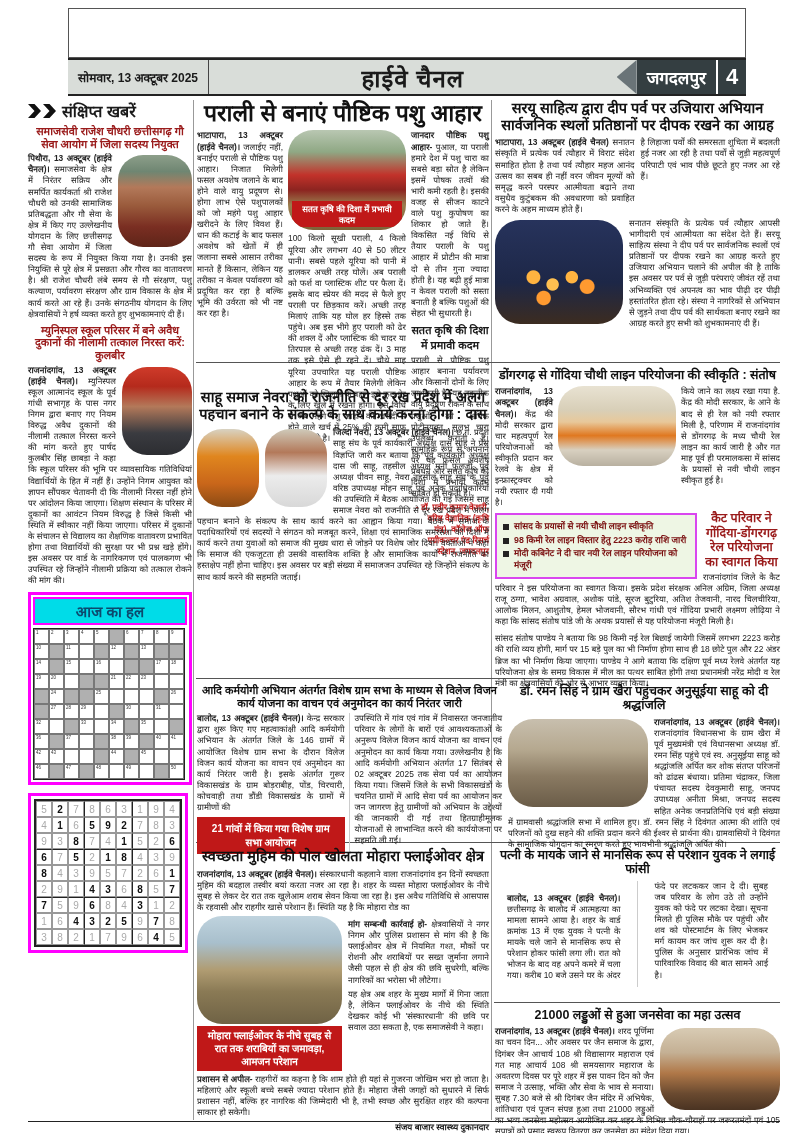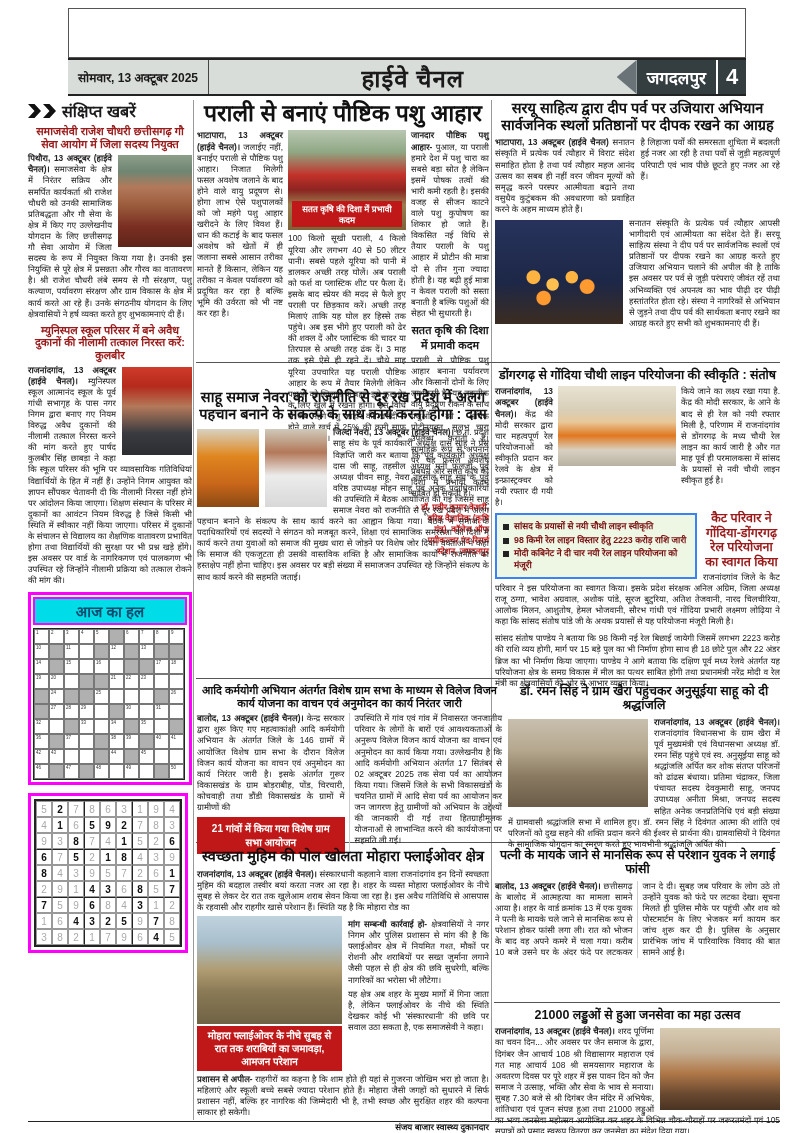--- a/index.html
+++ b/index.html
@@ -23,34 +23,34 @@
            align-items:center;justify-content:center;width:28px;}
   
   .hl{font-weight:bold;color:#111;line-height:1.15;text-align:center;}
   .hl-xl{font-size:23px;}
   .hl-l{font-size:14.5px;}
   .hl-m{font-size:12.5px;}
   .hl-s{font-size:11px;}
   .red{color:#9a1b1b;}
   .body{font-size:8.4px;line-height:1.32;text-align:justify;color:#232323;margin:3px 0;}
   .dl{font-weight:bold;}
-  .photo{background:#c9bda6;position:relative;overflow:hidden;}
+  .photo{background:#c9bda6;position:relative;overflow:hidden;border-radius:25px;}
   .cap{position:absolute;left:4px;right:4px;bottom:3px;background:#c01818;color:#fff;
        font-weight:bold;font-size:8.5px;text-align:center;padding:2px 2px;}
   .capbox{background:#c01818;color:#fff;font-weight:bold;font-size:10px;text-align:center;
           padding:3px 4px;margin-top:2px;line-height:1.3;}
   .credit{color:#c01818;font-weight:bold;font-size:8.4px;text-align:right;line-height:1.3;}
   .subhead{font-weight:bold;font-size:11px;text-align:center;margin:3px 0;}
   
   #briefs-hdr{display:flex;align-items:center;gap:2px;margin-bottom:3px;}
   .chev{width:13px;height:14px;background:#111;
         clip-path:polygon(0 0,50% 0,100% 50%,50% 100%,0 100%,50% 50%);}
   #briefs-title{font-size:16px;font-weight:bold;margin-left:4px;}
   
-  #rail-box{border:2px solid #3b82f6;background:#eef6e4;padding:4px 6px;width:186px;float:left;
+  #rail-box{border:2px solid #d946ef;background:#eef6e4;padding:4px 6px;width:186px;float:left;
             margin:2px 6px 2px 0;}
   #rail-box li{list-style:none;font-size:8.8px;font-weight:bold;color:#7a1010;margin:2px 0;
                padding-left:11px;position:relative;text-align:left;line-height:1.3;}
   #rail-box li::before{content:"";position:absolute;left:0;top:3px;width:6px;height:6px;background:#222;}
   #rail-box ul{margin:0;padding:0;}
   
   .aadi-box{background:#c01818;color:#fff;font-weight:bold;font-size:10px;text-align:center;
             padding:5px 6px;line-height:1.35;margin:4px 0;}
   
   #puzzle{border:3px solid #ff00ff;padding:2px;margin-top:6px;width:154px;}
@@ -526,21 +526,21 @@
     </div>
     <p class="body">
       <b class="dl">प्रशासन से अपील-</b> <span>राहगीरों का कहना है कि शाम होते ही यहां से गुजरना जोखिम भरा हो जाता है। महिलाएं और स्कूली बच्चे सबसे ज्यादा परेशान होते हैं। मोहारा जैसी जगहों को सुधारने में सिर्फ प्रशासन नहीं, बल्कि हर नागरिक की जिम्मेदारी भी है, तभी स्वच्छ और सुरक्षित शहर की कल्पना साकार हो सकेगी।</span>
     </p>
     <div class="endline">संजय बाजार स्वास्थ्य दुकानदार</div>
   </div>
 
   <div class="abs" style="left:495px;top:848px;width:285px;">
     <div class="hl hl-m">पत्नी के मायके जाने से मानसिक रूप से परेशान युवक ने लगाई फांसी</div>
     <div class="cols2" style="margin-top:4px;">
-      <p class="body" style="margin:0;">
+      <p class="body" style="margin:12px;">
         <b class="dl">बालोद, 13 अक्टूबर (हाईवे चैनल)।</b> <span>छत्तीसगढ़ के बालोद में आत्महत्या का मामला सामने आया है। शहर के वार्ड क्रमांक 13 में एक युवक ने पत्नी के मायके चले जाने से मानसिक रूप से परेशान होकर फांसी लगा ली। रात को भोजन के बाद वह अपने कमरे में चला गया। करीब 10 बजे उसने घर के अंदर फंदे पर लटककर जान दे दी। सुबह जब परिवार के लोग उठे तो उन्होंने युवक को फंदे पर लटका देखा। सूचना मिलते ही पुलिस मौके पर पहुंची और शव को पोस्टमार्टम के लिए भेजकर मर्ग कायम कर जांच शुरू कर दी है। पुलिस के अनुसार प्रारंभिक जांच में पारिवारिक विवाद की बात सामने आई है।</span>
       </p>
     </div>
   </div>
   <div class="abs" style="left:495px;top:1008px;width:285px;">
     <div class="hl hl-m">21000 लड्डुओं से हुआ जनसेवा का महा उत्सव</div>
     <p class="body" style="margin-top:4px;">
       <span class="photo ph-laddu fr" style="width:120px;height:82px;"></span>
       <b class="dl">राजनांदगांव, 13 अक्टूबर (हाईवे चैनल)।</b> <span>शरद पूर्णिमा का चवन दिन... और अवसर पर जैन समाज के द्वारा, दिगंबर जैन आचार्य 108 श्री विद्यासागर महाराज एवं गत माह आचार्य 108 श्री समयसागर महाराज के अवतरण दिवस पर पूरे शहर में इस पावन दिन को जैन समाज ने उत्साह, भक्ति और सेवा के भाव से मनाया। सुबह 7.30 बजे से श्री दिगंबर जैन मंदिर में अभिषेक, शांतिधारा एवं पूजन संपन्न हुआ तथा 21000 लड्डुओं का भव्य जनसेवा महोत्सव आयोजित कर शहर के विभिन्न चौक-चौराहों पर जरूरतमंदों एवं 105 सुपात्रों को प्रसाद स्वरूप वितरण कर जनसेवा का संदेश दिया गया।</span>
     </p>

